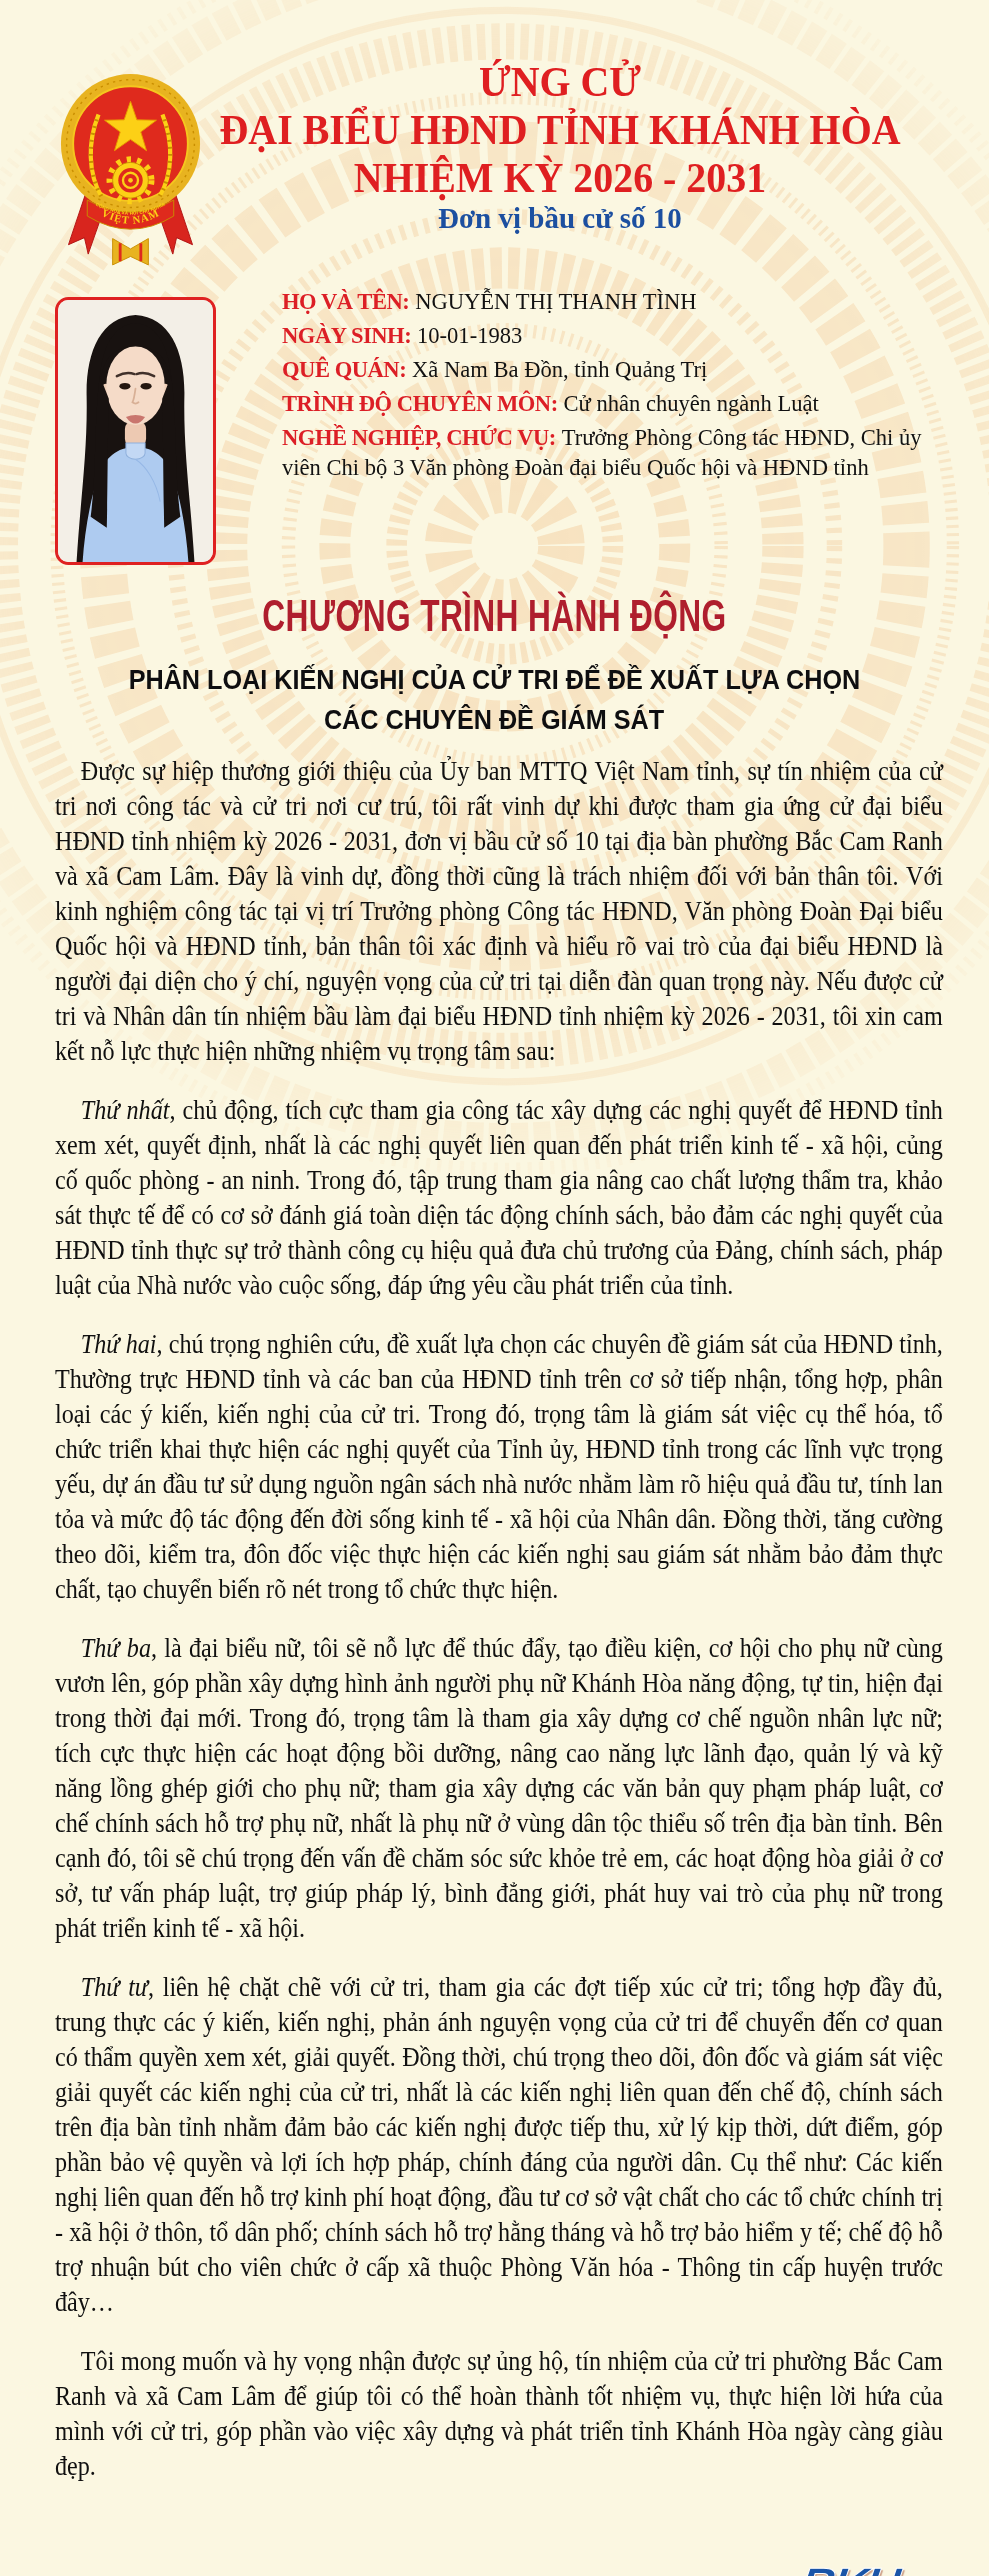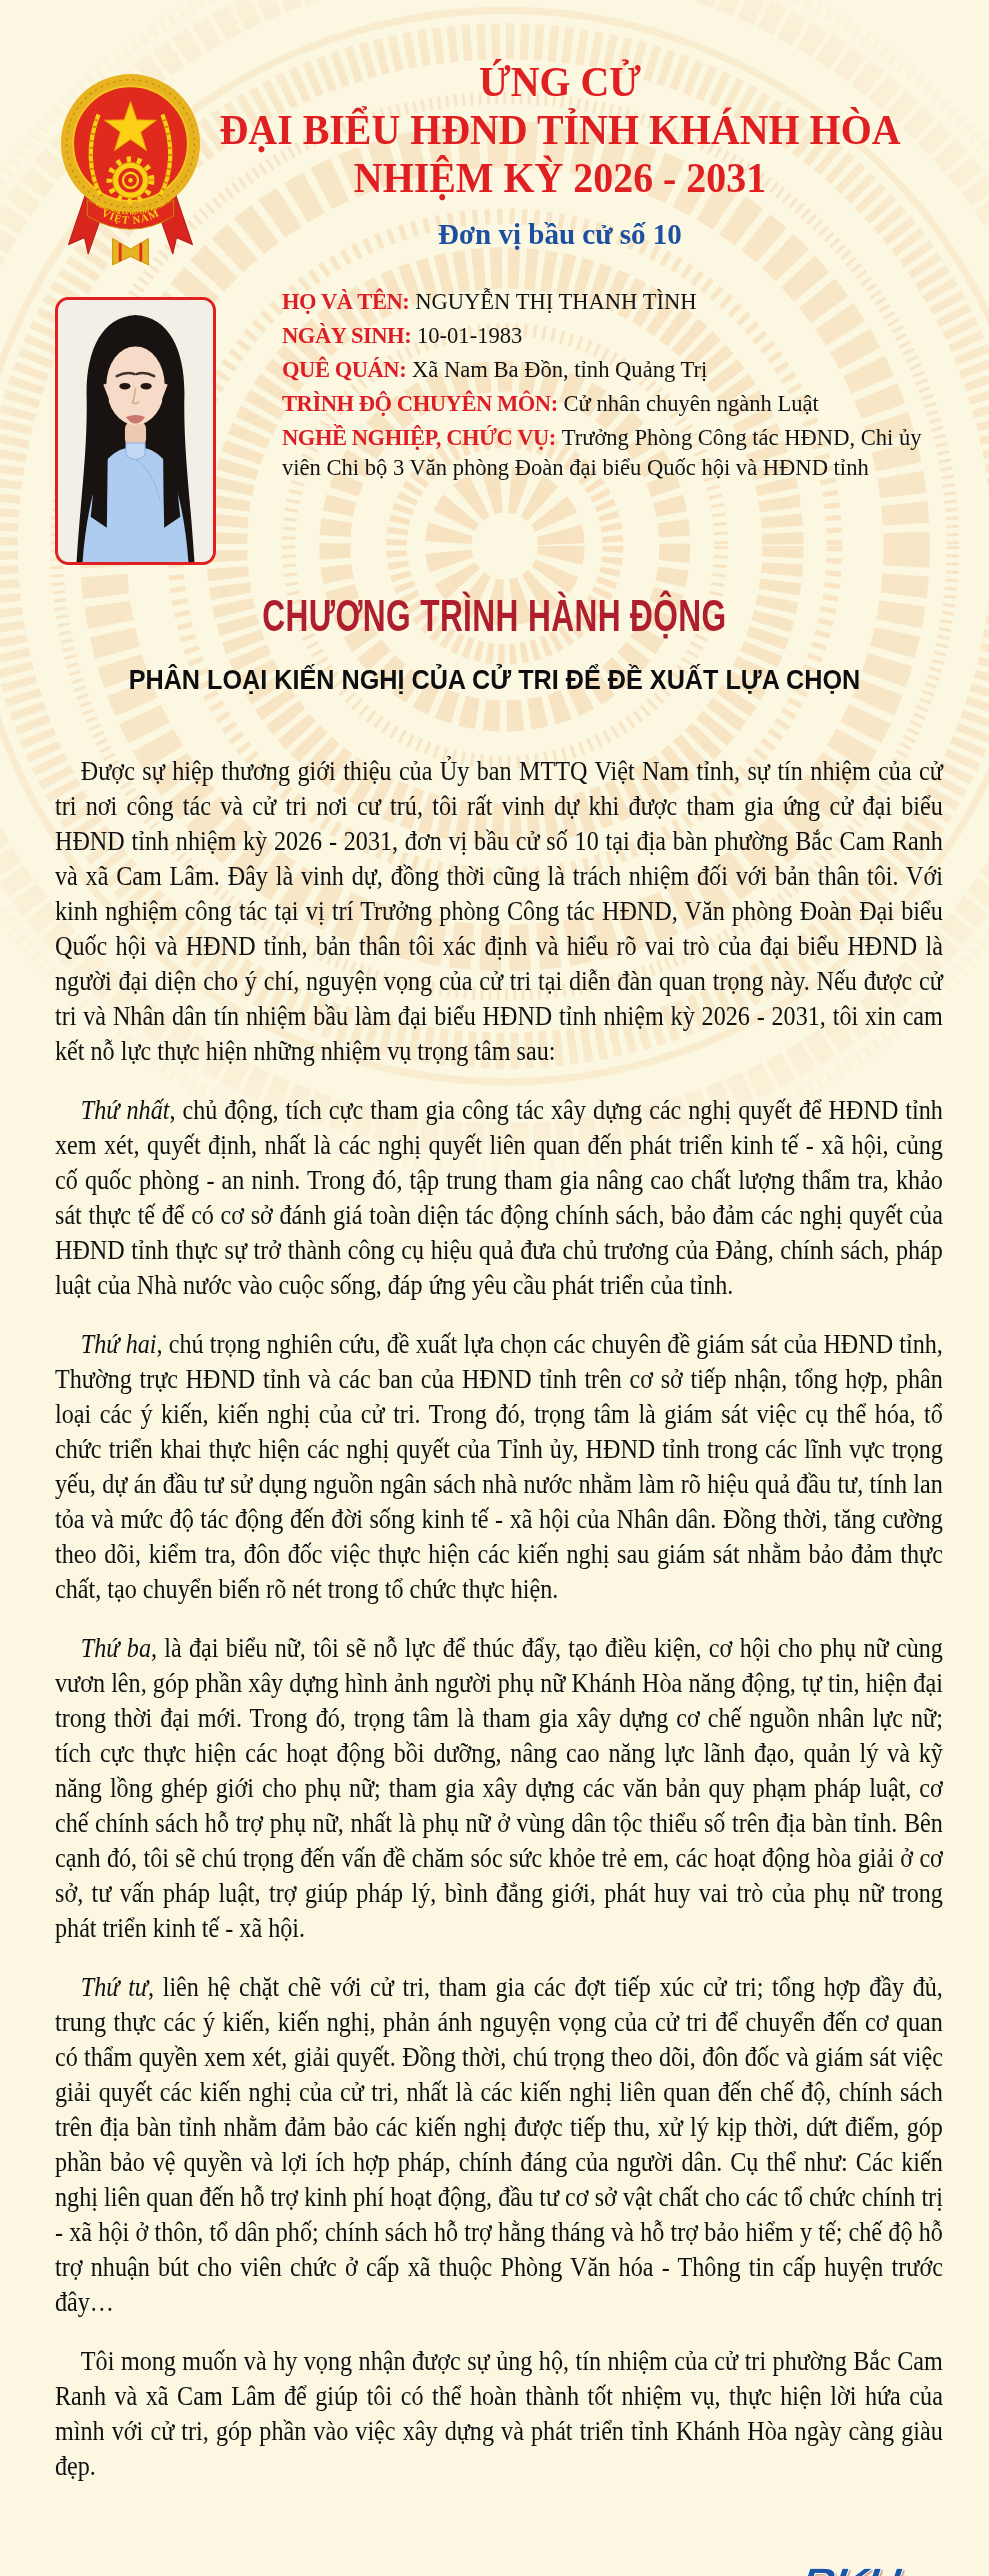--- a/index.html
+++ b/index.html
@@ -9,21 +9,21 @@
     font-family:"Liberation Serif","DejaVu Serif",serif;
   }
   .layer{position:absolute;}
   
   .watermark{left:0;top:0;pointer-events:none;}
   
   .emblem{left:60px;top:57px;width:141px;height:225px;}
   
   .header-text{left:158px;top:58px;width:804px;text-align:center;}
   .title-line{display:block;font:bold 42px/48px "Liberation Serif",serif;color:#DF1F21;white-space:nowrap;transform:scaleX(0.95);transform-origin:50% 50%;}
-  .unit-line{display:block;margin-top:16px;font:bold 29px/33px "Liberation Serif",serif;color:#1C4FA0;}
+  .unit-line{display:block;margin-top:0;font:bold 29px/33px "Liberation Serif",serif;color:#1C4FA0;}
   
   .photo{left:55px;top:297px;width:161px;height:268px;border:3.6px solid #DF2121;border-radius:13.4px;overflow:hidden;background:#F3EFE7;box-sizing:border-box;}
   .photo svg{display:block;width:100%;height:100%;}
   .fields{left:282px;top:286px;width:703px;transform:scaleX(0.94);transform-origin:0 0;}
   .field{font-size:24px;line-height:30px;margin-bottom:4.1px;color:#121212;text-align:left;}
   .field .label{font-weight:bold;color:#DC1F26;letter-spacing:-0.5px;margin-right:6.2px;}
   .field .value{color:#121212;}
   
   .program-heading{top:591px;left:0;width:989px;text-align:center;}
   .program-heading .scale{display:inline-block;font:bold 44px/49px "Liberation Sans","DejaVu Sans",sans-serif;color:#AF1E2D;transform:scaleX(0.72);transform-origin:50% 50%;white-space:nowrap;letter-spacing:0.5px;}
@@ -158,20 +158,21 @@
   <div class="field">
     <span class="label">NGHỀ NGHIỆP, CHỨC VỤ:</span><span class="value">Trưởng Phòng Công tác HĐND, Chi ủy viên Chi bộ 3 Văn phòng Đoàn đại biểu Quốc hội và HĐND tỉnh</span>
   </div>
 </div>
 
 <div class="layer program-heading">
   <span class="scale">CHƯƠNG TRÌNH HÀNH ĐỘNG</span>
 </div>
 <div class="layer program-sub">
   <span class="line"><span class="scale">PHÂN LOẠI KIẾN NGHỊ CỦA CỬ TRI ĐỂ ĐỀ XUẤT LỰA CHỌN</span></span>
+  <span class="line"><span class="scale">CÁC CHUYÊN ĐỀ GIÁM SÁT</span></span>
 </div>
 
 <div class="layer body-text">
   <p><span class="lead"></span><span>Được sự hiệp thương giới thiệu của Ủy ban MTTQ Việt Nam tỉnh, sự tín nhiệm của cử tri nơi công tác và cử tri nơi cư trú, tôi rất vinh dự khi được tham gia ứng cử đại biểu HĐND tỉnh nhiệm kỳ 2026 - 2031, đơn vị bầu cử số 10 tại địa bàn phường Bắc Cam Ranh và xã Cam Lâm. Đây là vinh dự, đồng thời cũng là trách nhiệm đối với bản thân tôi. Với kinh nghiệm công tác tại vị trí Trưởng phòng Công tác HĐND, Văn phòng Đoàn Đại biểu Quốc hội và HĐND tỉnh, bản thân tôi xác định và hiểu rõ vai trò của đại biểu HĐND là người đại diện cho ý chí, nguyện vọng của cử tri tại diễn đàn quan trọng này. Nếu được cử tri và Nhân dân tín nhiệm bầu làm đại biểu HĐND tỉnh nhiệm kỳ 2026 - 2031, tôi xin cam kết nỗ lực thực hiện những nhiệm vụ trọng tâm sau:</span></p>
   <p><span class="lead">Thứ nhất</span><span>, chủ động, tích cực tham gia công tác xây dựng các nghị quyết để HĐND tỉnh xem xét, quyết định, nhất là các nghị quyết liên quan đến phát triển kinh tế - xã hội, củng cố quốc phòng - an ninh. Trong đó, tập trung tham gia nâng cao chất lượng thẩm tra, khảo sát thực tế để có cơ sở đánh giá toàn diện tác động chính sách, bảo đảm các nghị quyết của HĐND tỉnh thực sự trở thành công cụ hiệu quả đưa chủ trương của Đảng, chính sách, pháp luật của Nhà nước vào cuộc sống, đáp ứng yêu cầu phát triển của tỉnh.</span></p>
   <p><span class="lead">Thứ hai</span><span>, chú trọng nghiên cứu, đề xuất lựa chọn các chuyên đề giám sát của HĐND tỉnh, Thường trực HĐND tỉnh và các ban của HĐND tỉnh trên cơ sở tiếp nhận, tổng hợp, phân loại các ý kiến, kiến nghị của cử tri. Trong đó, trọng tâm là giám sát việc cụ thể hóa, tổ chức triển khai thực hiện các nghị quyết của Tỉnh ủy, HĐND tỉnh trong các lĩnh vực trọng yếu, dự án đầu tư sử dụng nguồn ngân sách nhà nước nhằm làm rõ hiệu quả đầu tư, tính lan tỏa và mức độ tác động đến đời sống kinh tế - xã hội của Nhân dân. Đồng thời, tăng cường theo dõi, kiểm tra, đôn đốc việc thực hiện các kiến nghị sau giám sát nhằm bảo đảm thực chất, tạo chuyển biến rõ nét trong tổ chức thực hiện.</span></p>
   <p><span class="lead">Thứ ba</span><span>, là đại biểu nữ, tôi sẽ nỗ lực để thúc đẩy, tạo điều kiện, cơ hội cho phụ nữ cùng vươn lên, góp phần xây dựng hình ảnh người phụ nữ Khánh Hòa năng động, tự tin, hiện đại trong thời đại mới. Trong đó, trọng tâm là tham gia xây dựng cơ chế nguồn nhân lực nữ; tích cực thực hiện các hoạt động bồi dưỡng, nâng cao năng lực lãnh đạo, quản lý và kỹ năng lồng ghép giới cho phụ nữ; tham gia xây dựng các văn bản quy phạm pháp luật, cơ chế chính sách hỗ trợ phụ nữ, nhất là phụ nữ ở vùng dân tộc thiểu số trên địa bàn tỉnh. Bên cạnh đó, tôi sẽ chú trọng đến vấn đề chăm sóc sức khỏe trẻ em, các hoạt động hòa giải ở cơ sở, tư vấn pháp luật, trợ giúp pháp lý, bình đẳng giới, phát huy vai trò của phụ nữ trong phát triển kinh tế - xã hội.</span></p>
   <p><span class="lead">Thứ tư</span><span>, liên hệ chặt chẽ với cử tri, tham gia các đợt tiếp xúc cử tri; tổng hợp đầy đủ, trung thực các ý kiến, kiến nghị, phản ánh nguyện vọng của cử tri để chuyển đến cơ quan có thẩm quyền xem xét, giải quyết. Đồng thời, chú trọng theo dõi, đôn đốc và giám sát việc giải quyết các kiến nghị của cử tri, nhất là các kiến nghị liên quan đến chế độ, chính sách trên địa bàn tỉnh nhằm đảm bảo các kiến nghị được tiếp thu, xử lý kịp thời, dứt điểm, góp phần bảo vệ quyền và lợi ích hợp pháp, chính đáng của người dân. Cụ thể như: Các kiến nghị liên quan đến hỗ trợ kinh phí hoạt động, đầu tư cơ sở vật chất cho các tổ chức chính trị - xã hội ở thôn, tổ dân phố; chính sách hỗ trợ hằng tháng và hỗ trợ bảo hiểm y tế; chế độ hỗ trợ nhuận bút cho viên chức ở cấp xã thuộc Phòng Văn hóa - Thông tin cấp huyện trước đây…</span></p>
   <p><span class="lead"></span><span>Tôi mong muốn và hy vọng nhận được sự ủng hộ, tín nhiệm của cử tri phường Bắc Cam Ranh và xã Cam Lâm để giúp tôi có thể hoàn thành tốt nhiệm vụ, thực hiện lời hứa của mình với cử tri, góp phần vào việc xây dựng và phát triển tỉnh Khánh Hòa ngày càng giàu đẹp.</span></p>
 </div>

